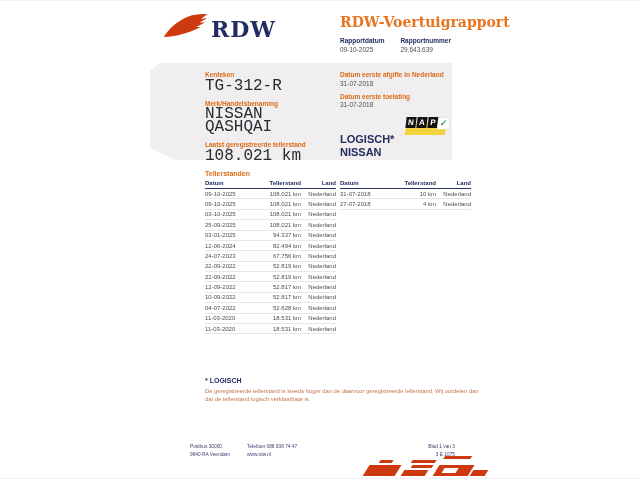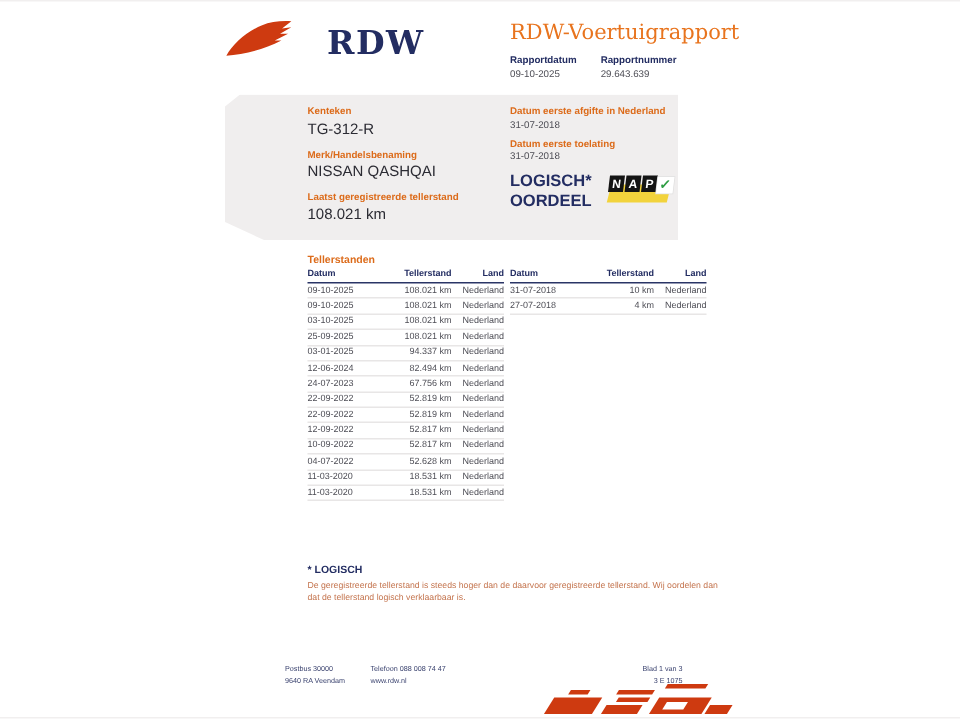--- a/index.html
+++ b/index.html
@@ -4,40 +4,40 @@
 <style>
   html,body{margin:0;padding:0;}
   body{
     width:640px;height:479px;position:relative;overflow:hidden;
     background:#ffffff;font-family:"Liberation Sans",sans-serif;
     border-top:1px solid #f1efef;border-bottom:1px solid #f1efef;box-sizing:border-box;
   }
   .abs{position:absolute;}
 
   
-  .logo{left:150px;top:12px;display:flex;align-items:center;gap:22px;}
+  .logo{left:163px;top:12px;display:flex;align-items:center;gap:2px;}
   .logo-text{font-family:"DejaVu Serif","Liberation Serif",serif;font-weight:bold;
     font-size:22px;color:#232D62;letter-spacing:1px;line-height:1;}
   .doc-title{left:340px;top:13px;font-family:"DejaVu Serif","Liberation Serif",serif;
-    font-weight:normal;font-size:14px;color:#E8741E;}
+    font-weight:bold;font-size:14px;color:#E8741E;}
   .report-meta{left:340px;top:36px;display:flex;gap:16px;}
   .meta-label{font-size:6.5px;font-weight:bold;color:#232D62;}
   .meta-value{font-size:6.5px;color:#4E4E56;margin-top:2px;}
 
   
   .panel{left:150px;top:62px;width:302px;height:97px;background:#F0EEEE;
     clip-path:polygon(0 8px,10px 0,100% 0,100% 100%,26px 100%,0 calc(100% - 12px));}
   .veh-left{left:205px;top:70px;width:130px;}
   .veh-right{left:340px;top:70px;width:112px;}
   .fld-label{font-size:6.5px;font-weight:bold;color:#DC6B1A;margin-bottom:1.5px;}
-  .fld-value-lg{font-family:Liberation Sans, sans-serif;font-size:10px;color:#2B2B33;line-height:13px;}
+  .fld-value-lg{font-family:Liberation Mono, monospace;font-size:16px;color:#2B2B33;line-height:13px;}
   .fld-value-sm{font-size:6.5px;color:#4E4E56;}
   .veh-left .block{margin-bottom:7px;}
   .veh-right .block{margin-bottom:6px;}
-  .oordeel{margin-top:7px;font-size:11px;font-weight:bold;color:#232D62;line-height:13px;}
+  .oordeel{margin-top:25px;font-size:11px;font-weight:bold;color:#232D62;line-height:13px;}
 
   
   .nap{left:404px;top:116px;width:46px;height:19px;}
   .nap-bg{position:absolute;left:2px;top:6px;width:40px;height:12px;background:#F2D33C;transform:skewX(-14deg);}
   .nap-tile{position:absolute;top:0;width:10px;height:11px;background:#141414;color:#fff;
     font-size:8px;font-weight:bold;text-align:center;line-height:11px;transform:skewX(-7deg);}
   .nap-tile.t0{left:2px;} .nap-tile.t1{left:13px;} .nap-tile.t2{left:24px;}
   .nap-check{position:absolute;left:34px;top:1px;width:11px;height:11px;background:#ffffff;
     color:#2F9E44;font-size:9px;font-weight:bold;text-align:center;line-height:11px;
     transform:skewX(-7deg);box-shadow:0 0 0 0.5px #e0e0e0;}
@@ -112,21 +112,21 @@
   <div class="block">
     <div class="fld-label">Datum eerste afgifte in Nederland</div>
     <div class="fld-value-sm">31-07-2018</div>
   </div>
   <div class="block">
     <div class="fld-label">Datum eerste toelating</div>
     <div class="fld-value-sm">31-07-2018</div>
   </div>
   <div class="oordeel">
     <div>LOGISCH*</div>
-    <div>OORDEEL</div>
+    <div>NISSAN</div>
   </div>
 </div>
 
 <div class="abs nap">
   <span class="nap-bg"></span>
   <span class="nap-tile t0">N</span>
   <span class="nap-tile t1">A</span>
   <span class="nap-tile t2">P</span>
   <span class="nap-check">✓</span>
 </div>

